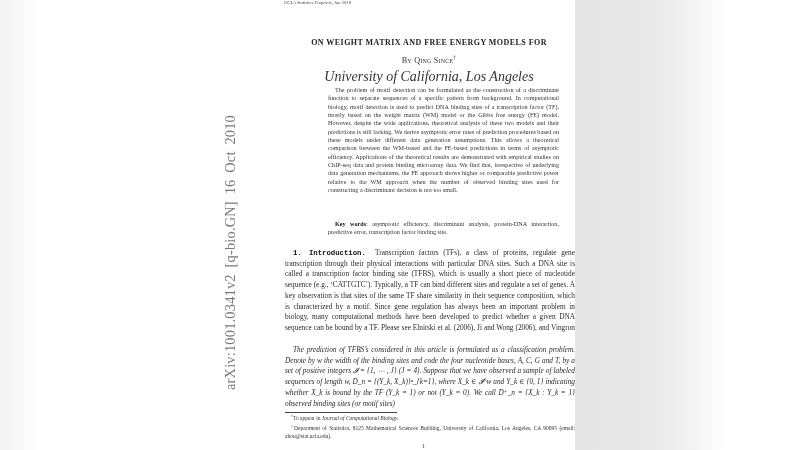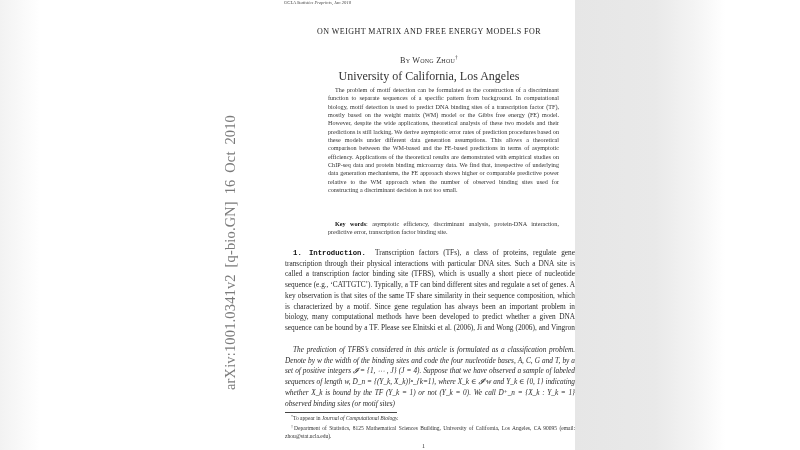--- a/index.html
+++ b/index.html
@@ -23,33 +23,33 @@
       transform-origin: 0 0; transform: rotate(-90deg);
       white-space: nowrap;
       font-size: 14.4px; color: #7a7a7a; letter-spacing: 0.2px;
       word-spacing: 3px;
     }
     .running-head {
       position: absolute; left: 284px; top: 0px;
       font-size: 4.6px; font-style: italic; color: #444;
     }
     .title {
-      position: absolute; left: 298px; top: 27px; width: 262px;
-      text-align: center; font-weight: normal; font-size: 8px;
+      position: absolute; left: 298px; top: 38px; width: 262px;
+      text-align: center; font-weight: bold; font-size: 8px;
       letter-spacing: 0.45px; line-height: 10px; color: #222;
     }
     .author {
       position: absolute; left: 298px; top: 54px; width: 262px;
       text-align: center; font-size: 8.2px; color: #333; font-variant: small-caps;
       letter-spacing: 0.2px;
     }
     .author sup { font-size: 5.5px; vertical-align: 4px; }
     .affil {
       position: absolute; left: 298px; top: 69px; width: 262px;
-      text-align: center; font-size: 12px; color: #333;
+      text-align: center; font-size: 14px; font-style: italic; color: #333;
     }
     .abstract {
       position: absolute; left: 328px; top: 86px; width: 231px;
       font-size: 6.15px; line-height: 8.35px; text-align: justify;
       color: #333; text-indent: 7px;
     }
     .keywords {
       position: absolute; left: 328px; top: 220px; width: 231px;
       font-size: 6.15px; line-height: 8.35px; text-align: justify;
       color: #333; text-indent: 7px;
@@ -86,21 +86,21 @@
 
 <div class="arxiv-stamp">arXiv:1001.0341v2  [q-bio.GN]  16 Oct 2010</div>
 
 <div class="running-head">UCLA Statistics Preprints, Jan 2010</div>
 
 <div class="title">
   <div>ON WEIGHT MATRIX AND FREE ENERGY MODELS FOR</div>
 </div>
 
 <div class="author">
-  <span>By Wong Zhou</span><sup>†</sup>
+  <span>By Qing Since</span><sup>†</sup>
 </div>
 
 <div class="affil">University of California, Los Angeles</div>
 
 <div class="abstract">The problem of motif detection can be formulated as the construction of a discriminant function to separate sequences of a specific pattern from background. In computational biology, motif detection is used to predict DNA binding sites of a transcription factor (TF), mostly based on the weight matrix (WM) model or the Gibbs free energy (FE) model. However, despite the wide applications, theoretical analysis of these two models and their predictions is still lacking. We derive asymptotic error rates of prediction procedures based on these models under different data generation assumptions. This allows a theoretical comparison between the WM-based and the FE-based predictions in terms of asymptotic efficiency. Applications of the theoretical results are demonstrated with empirical studies on ChIP-seq data and protein binding microarray data. We find that, irrespective of underlying data generation mechanisms, the FE approach shows higher or comparable predictive power relative to the WM approach when the number of observed binding sites used for constructing a discriminant decision is not too small.</div>
 
 <div class="keywords">
   <b>Key words</b><span>: asymptotic efficiency, discriminant analysis, protein-DNA interaction, predictive error, transcription factor binding site.</span>
 </div>
 

